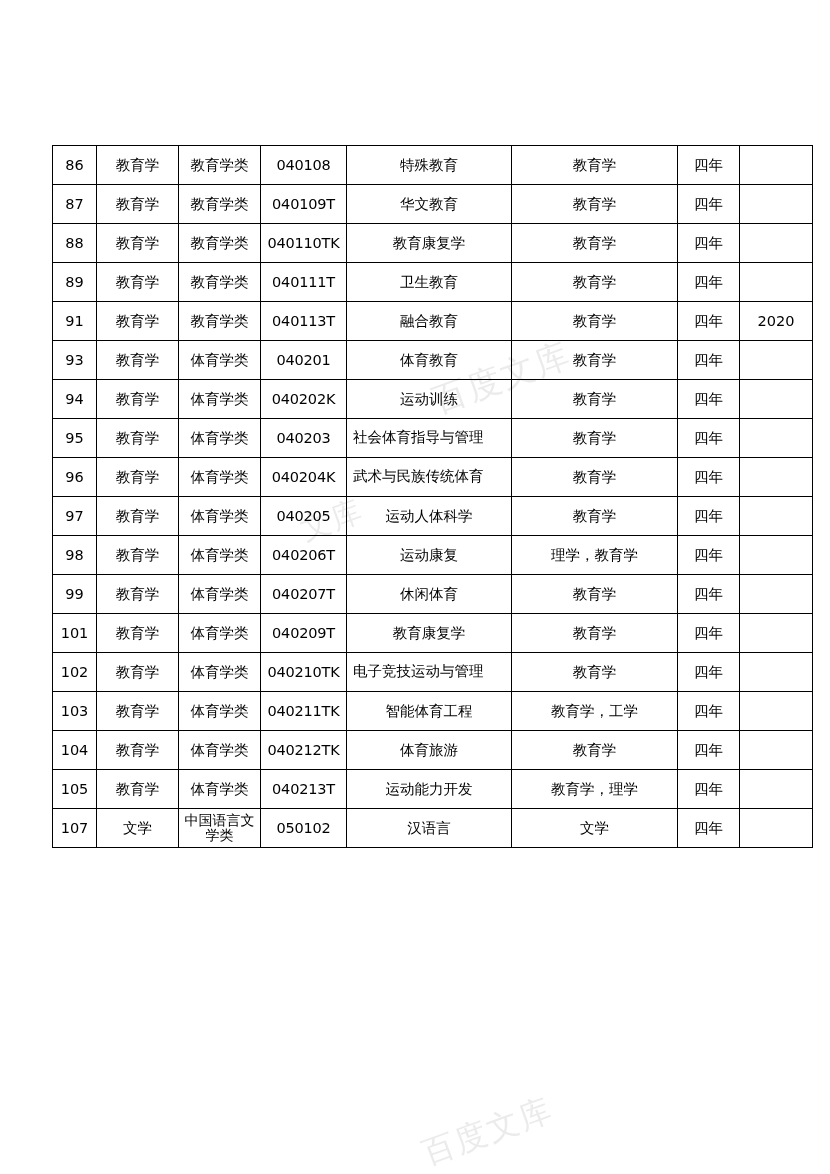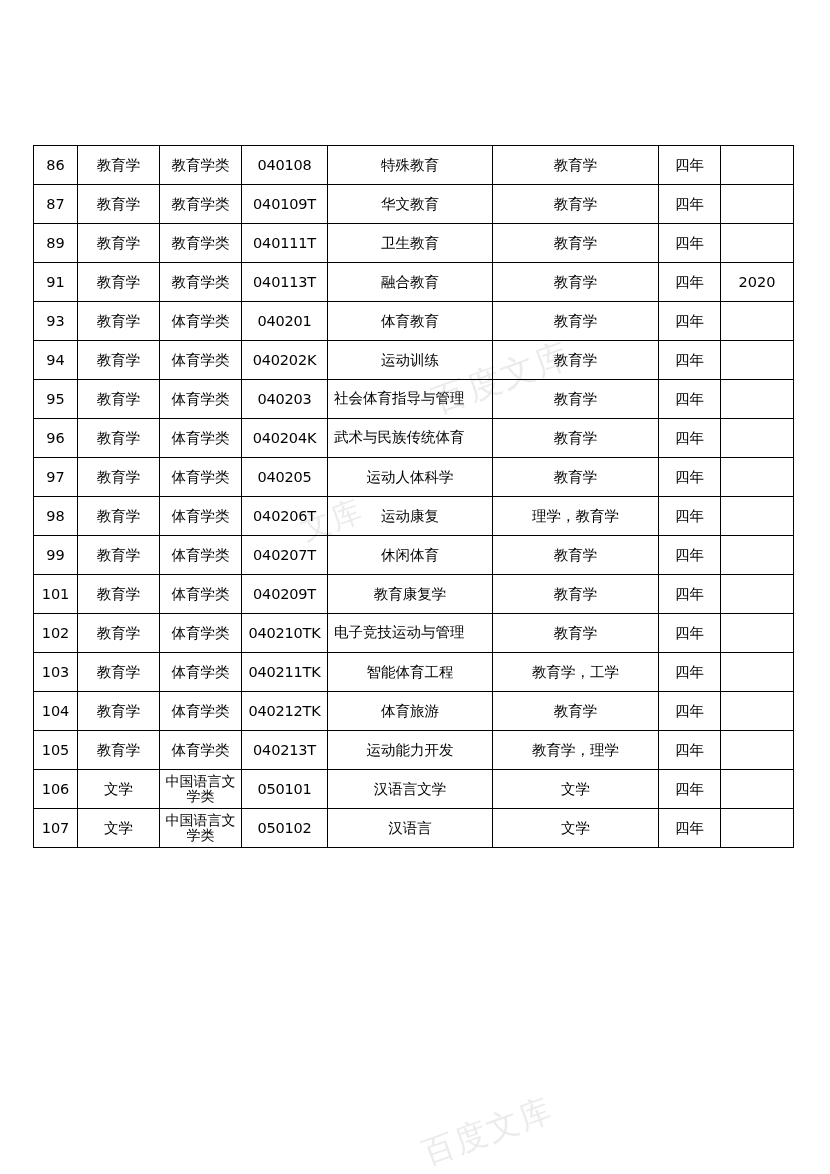--- a/index.html
+++ b/index.html
@@ -29,21 +29,21 @@
     font-family: "DejaVu Sans", sans-serif;
     letter-spacing: 2px;
     white-space: nowrap;
     user-select: none;
   }
   .wm1 { left: 430px; top: 355px; transform: rotate(-20deg); }
   .wm2 { left: 300px; top: 500px; transform: rotate(-20deg); font-size: 30px; }
   .wm3 { left: 420px; top: 1110px; transform: rotate(-20deg); font-size: 32px; }
   table.major-table {
     position: absolute;
-    left: 33px;
+    left: 52px;
     top: 145px;
     width: 730px;
     border-collapse: collapse;
     table-layout: fixed;
   }
   table.major-table td {
     border: 1px solid #000000;
     text-align: center;
     vertical-align: middle;
     font-size: 14.5px;
@@ -112,20 +112,30 @@
           <td class="cell-no">87</td>
           <td class="cell-disc">教育学</td>
           <td class="cell-cat">教育学类</td>
           <td class="cell-code">040109T</td>
           <td class="cell-name">华文教育</td>
           <td class="cell-degree">教育学</td>
           <td class="cell-years">四年</td>
           <td class="cell-added"></td>
         </tr>
         <tr>
+          <td class="cell-no">88</td>
+          <td class="cell-disc">教育学</td>
+          <td class="cell-cat">教育学类</td>
+          <td class="cell-code">040110TK</td>
+          <td class="cell-name">教育康复学</td>
+          <td class="cell-degree">教育学</td>
+          <td class="cell-years">四年</td>
+          <td class="cell-added"></td>
+        </tr>
+        <tr>
           <td class="cell-no">89</td>
           <td class="cell-disc">教育学</td>
           <td class="cell-cat">教育学类</td>
           <td class="cell-code">040111T</td>
           <td class="cell-name">卫生教育</td>
           <td class="cell-degree">教育学</td>
           <td class="cell-years">四年</td>
           <td class="cell-added"></td>
         </tr>
         <tr>
@@ -248,30 +258,20 @@
           <td class="cell-years">四年</td>
           <td class="cell-added"></td>
         </tr>
         <tr>
           <td class="cell-no">105</td>
           <td class="cell-disc">教育学</td>
           <td class="cell-cat">体育学类</td>
           <td class="cell-code">040213T</td>
           <td class="cell-name">运动能力开发</td>
           <td class="cell-degree">教育学，理学</td>
-          <td class="cell-years">四年</td>
-          <td class="cell-added"></td>
-        </tr>
-        <tr>
-          <td class="cell-no">106</td>
-          <td class="cell-disc">文学</td>
-          <td class="cell-cat two-line">中国语言文学类</td>
-          <td class="cell-code">050101</td>
-          <td class="cell-name">汉语言文学</td>
-          <td class="cell-degree">文学</td>
           <td class="cell-years">四年</td>
           <td class="cell-added"></td>
         </tr>
         <tr>
           <td class="cell-no">107</td>
           <td class="cell-disc">文学</td>
           <td class="cell-cat two-line">中国语言文学类</td>
           <td class="cell-code">050102</td>
           <td class="cell-name">汉语言</td>
           <td class="cell-degree">文学</td>

